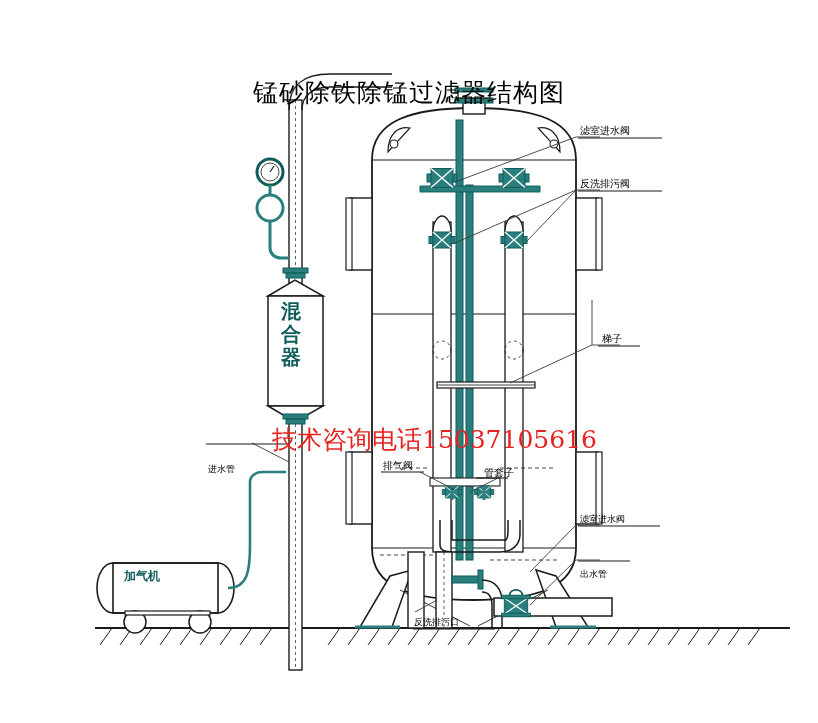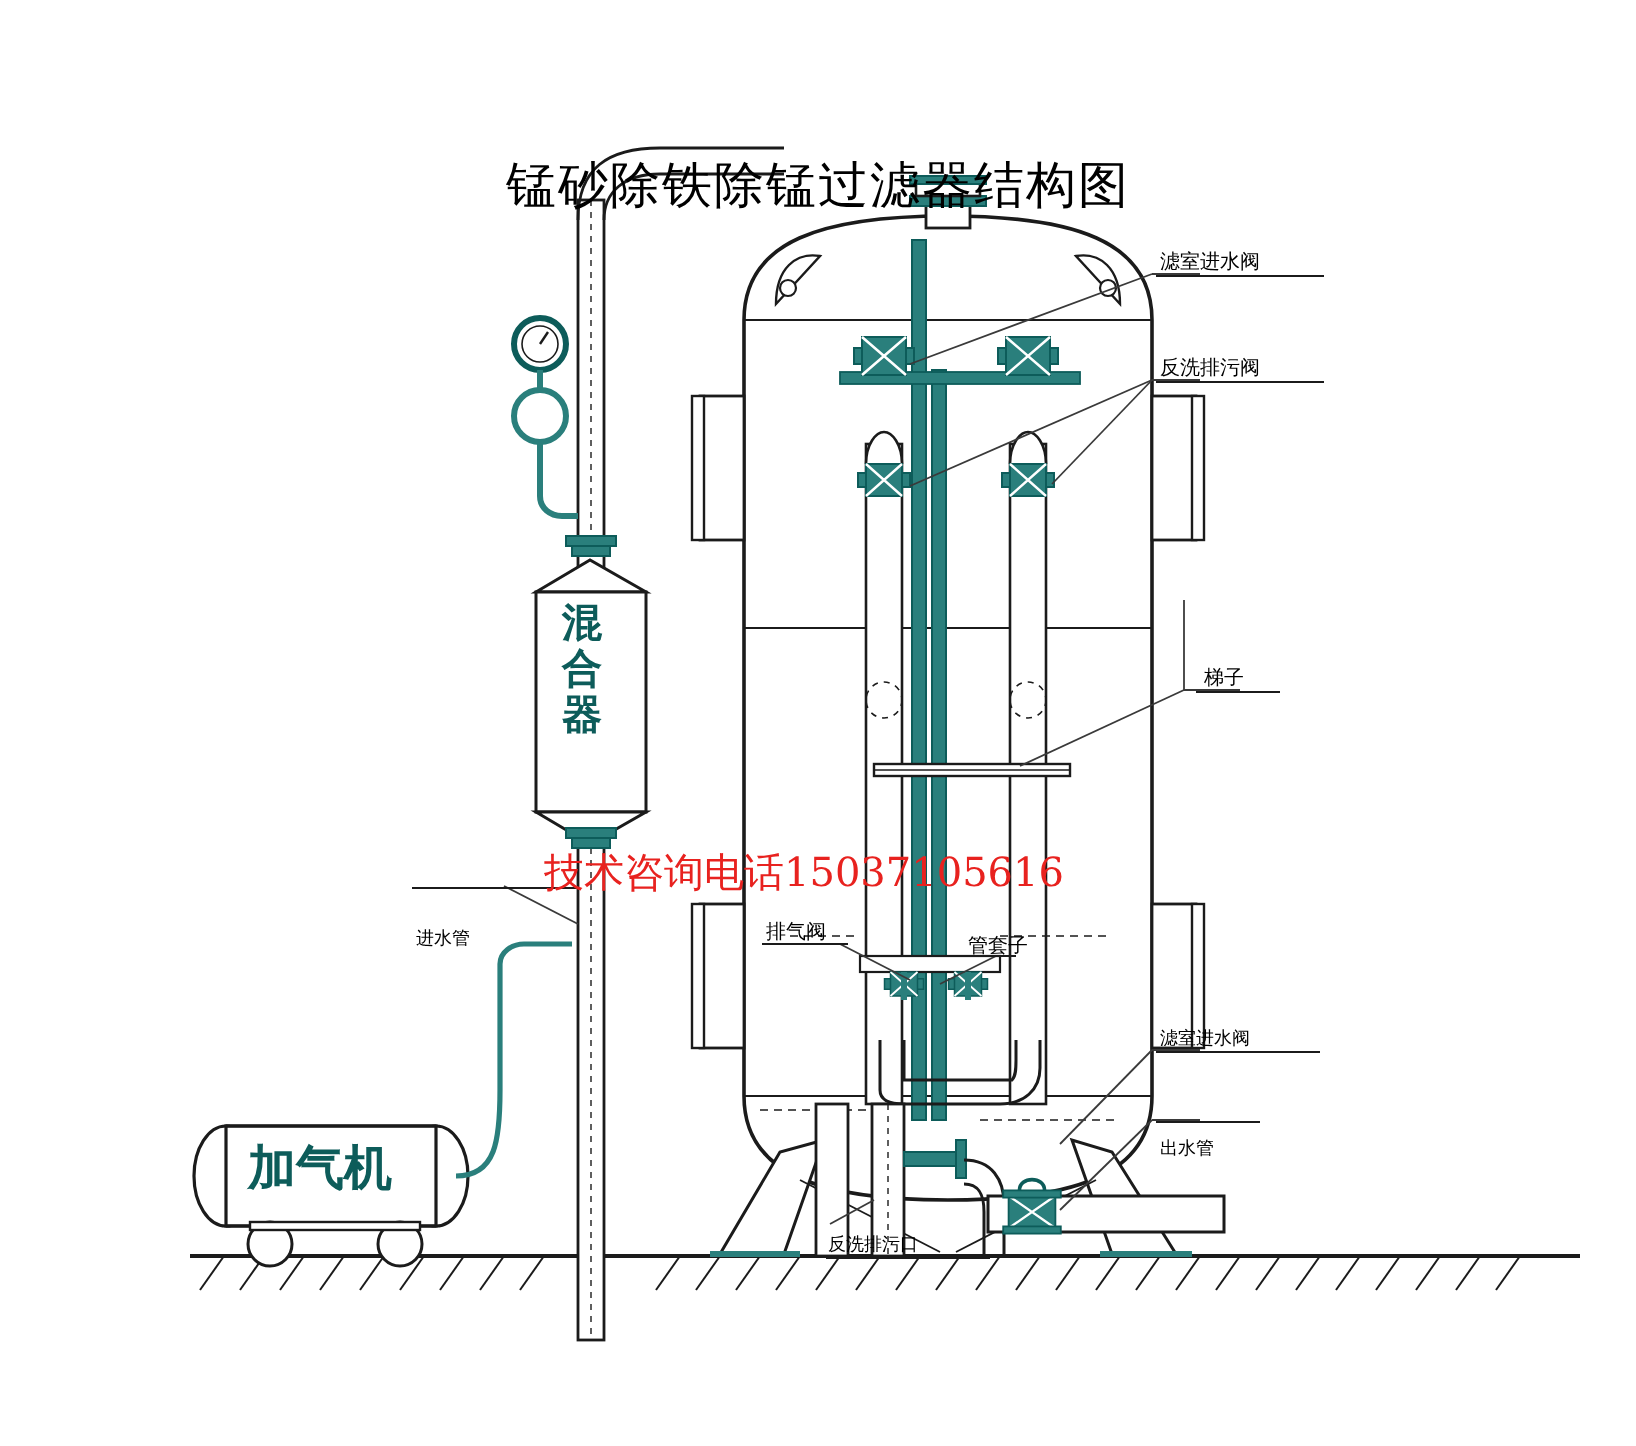--- a/index.html
+++ b/index.html
@@ -11,41 +11,41 @@
   svg#diagram{position:absolute;left:0;top:0;width:818px;height:723px;display:block;}
 
   .title{
     position:absolute;left:0;top:40px;width:818px;text-align:center;
     font-family:"DejaVu Serif","Liberation Serif",serif;
     font-size:25px;color:#000;letter-spacing:1px;white-space:nowrap;margin-top:36px;
   }
   .phone{
     position:absolute;left:272px;top:423px;
     font-family:"DejaVu Serif","Liberation Serif",serif;
-    font-size:20px;color:#e8221f;letter-spacing:0px;white-space:nowrap;
+    font-size:25px;color:#e8221f;letter-spacing:0px;white-space:nowrap;
     font-weight:400;
   }
   .lbl{
     position:absolute;white-space:nowrap;color:#000;
     font-family:"DejaVu Sans","Liberation Sans",sans-serif;
     font-weight:normal;font-size:10px;
   }
   .lbl.sm{font-size:9px;}
   .lbl.xs{font-size:10px;}
   .vlabel{
     position:absolute;white-space:nowrap;color:#0d5c5a;
     font-family:"DejaVu Sans","Liberation Sans",sans-serif;
     font-weight:bold;font-size:20px;line-height:23px;text-align:center;
   }
   .vlabel span{display:block;}
   .mixer-label{left:281px;top:300px;}
   .compressor-label{
     position:absolute;left:124px;top:568px;white-space:nowrap;color:#0d5c5a;
     font-family:"DejaVu Sans","Liberation Sans",sans-serif;
-    font-weight:bold;font-size:24px;
+    font-weight:bold;font-size:12px;
   }
 </style>
 </head>
 <body>
 
 <div id="stage">
 
   <svg id="diagram" viewBox="0 0 818 723">
     <defs>
       <g id="flangePairSm">

